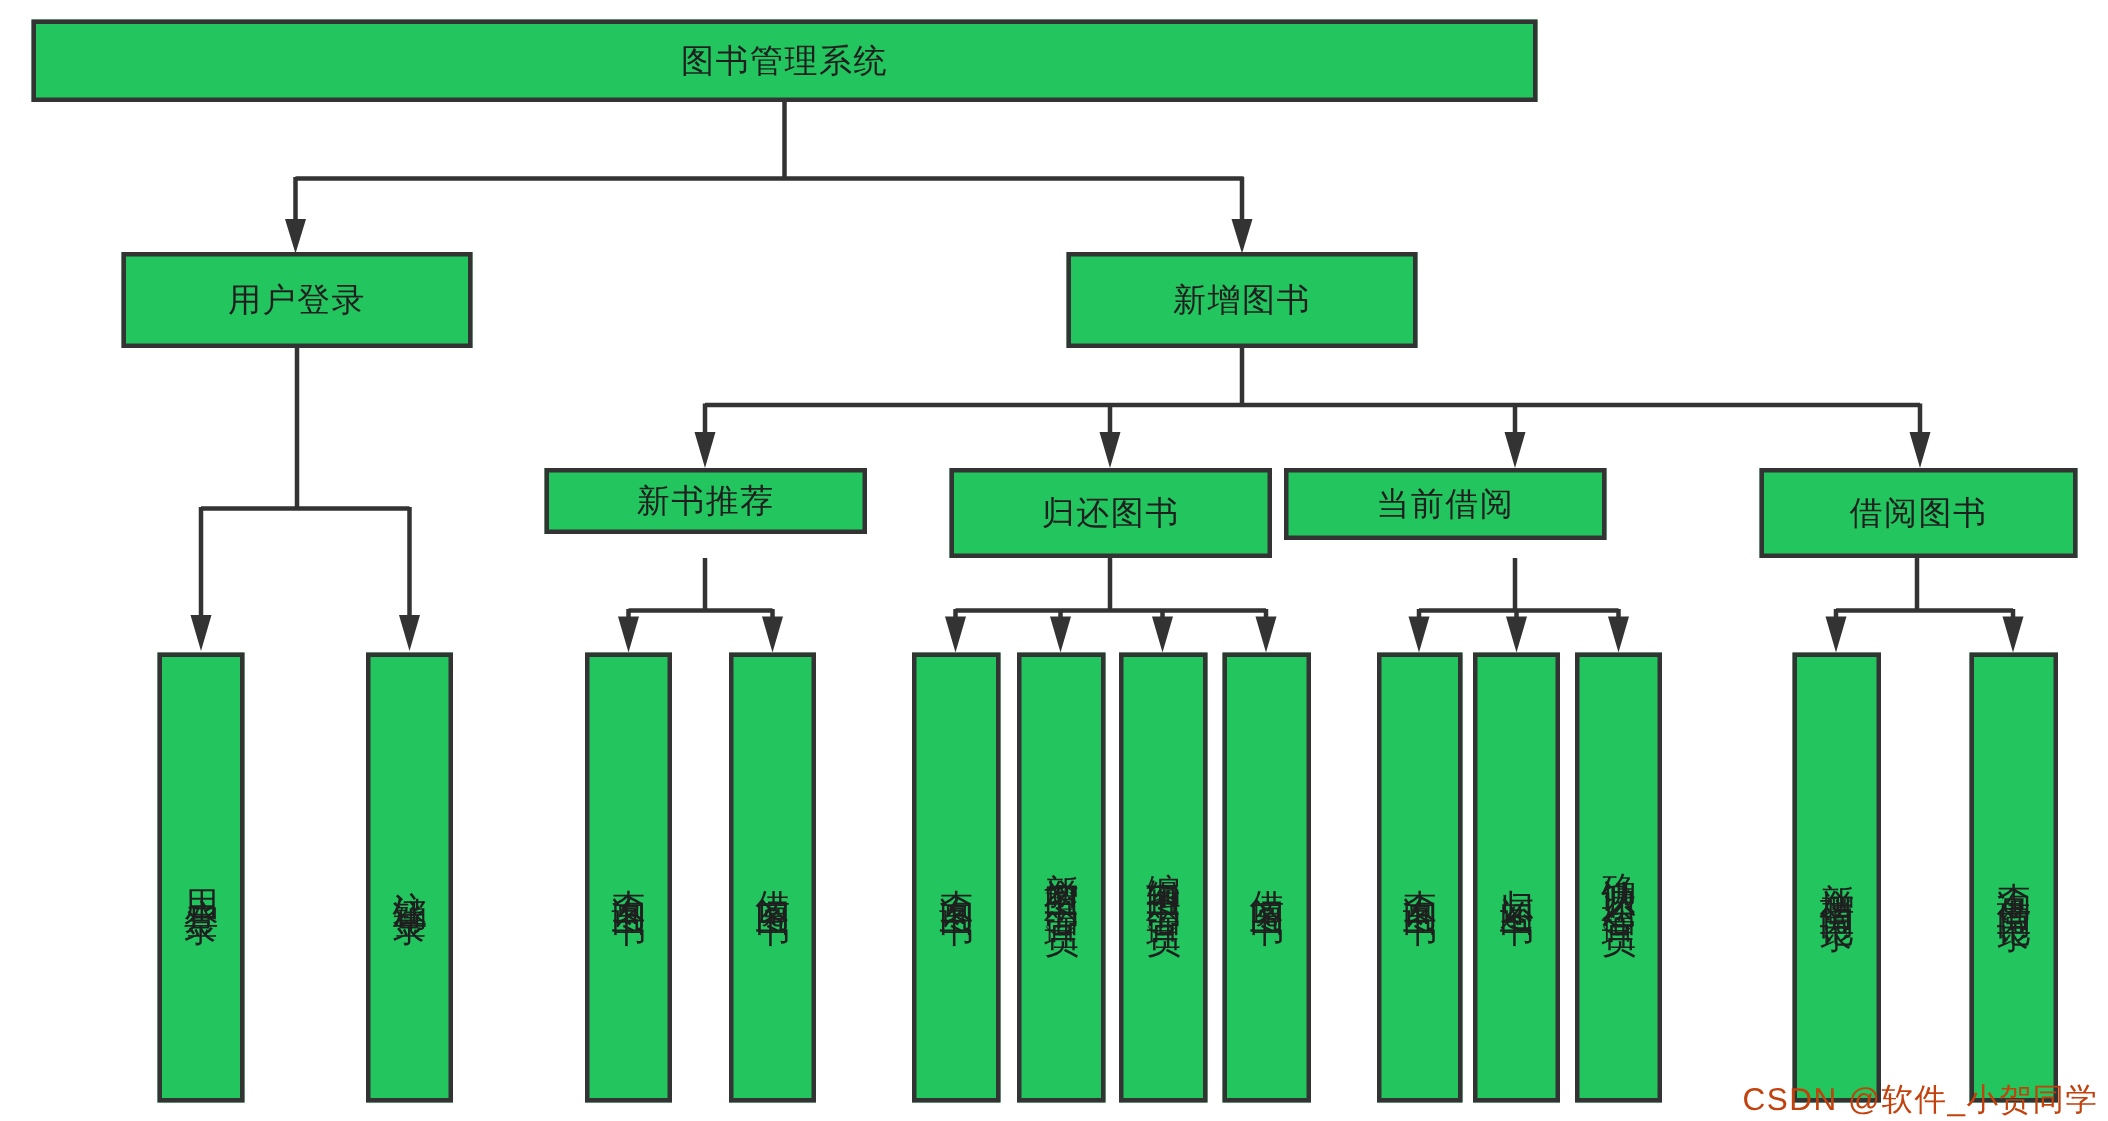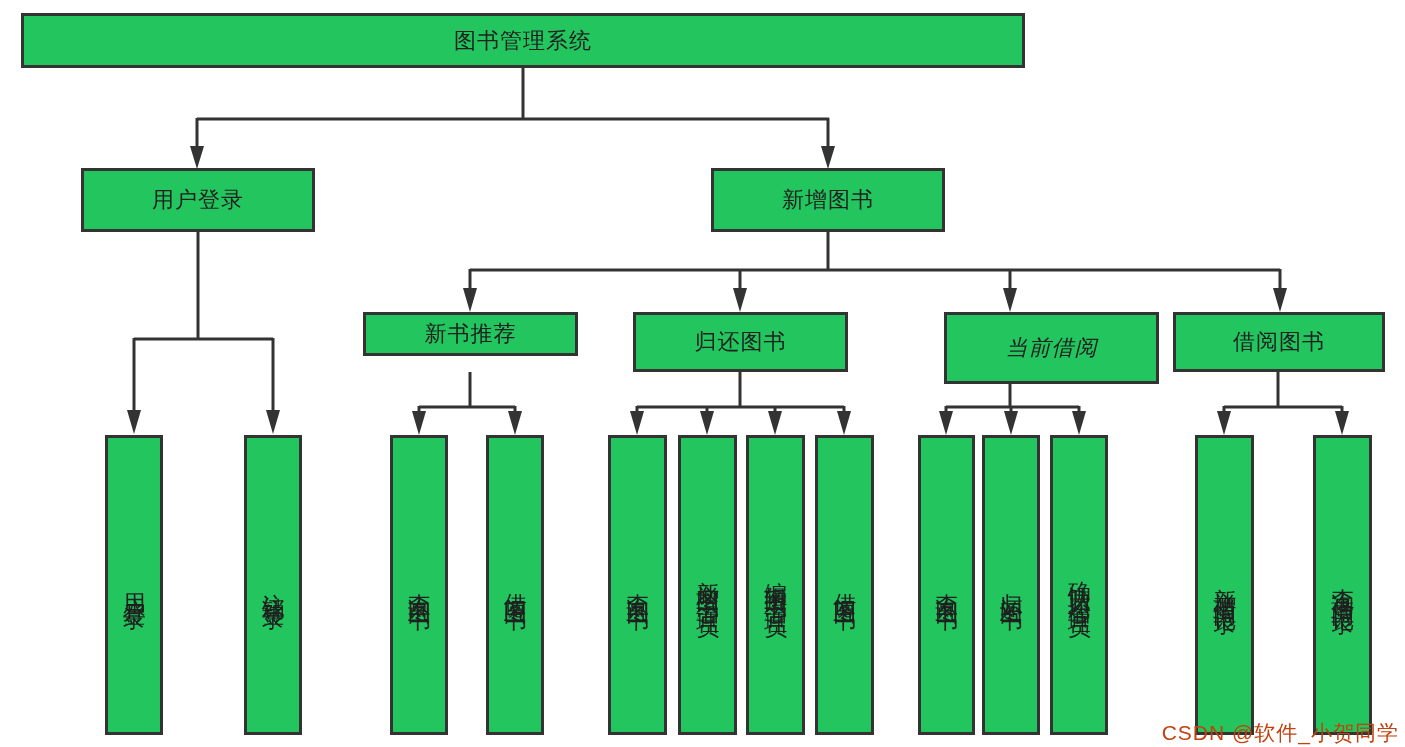--- a/index.html
+++ b/index.html
@@ -107,21 +107,21 @@
   <div class="box hbox" style="left:711px;top:168px;width:234px;height:64px;">
     <span>新增图书</span>
   </div>
 
   <div class="box hbox" style="left:363px;top:312px;width:215px;height:44px;">
     <span>新书推荐</span>
   </div>
   <div class="box hbox" style="left:633px;top:312px;width:215px;height:60px;">
     <span>归还图书</span>
   </div>
-  <div class="box hbox" style="left:944px;top:312px;width:215px;height:72px;font-style:italic;">
+  <div class="box hbox" style="left:856px;top:312px;width:215px;height:48px;">
     <span>当前借阅</span>
   </div>
   <div class="box hbox" style="left:1173px;top:312px;width:212px;height:60px;">
     <span>借阅图书</span>
   </div>
 
   <div class="box vbox" style="left:105px;top:435px;width:58px;height:300px;">
     <span class="vtext">用户登录</span>
   </div>
   <div class="box vbox" style="left:244px;top:435px;width:58px;height:300px;">

